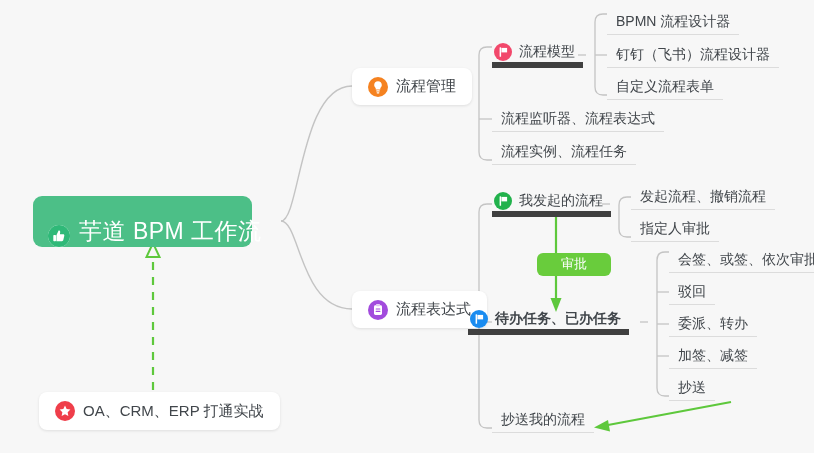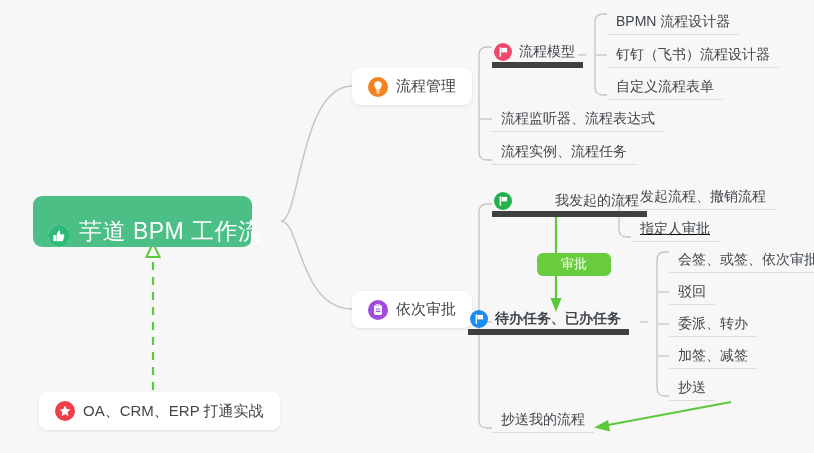--- a/index.html
+++ b/index.html
@@ -216,21 +216,21 @@
     <span class="icon icon-circle ico-20">
       <svg width="20" height="20" viewBox="0 0 20 20" aria-hidden="true">
         <circle cx="10" cy="10" r="10" fill="#a24bdd"></circle>
         <rect x="6" y="5.3" width="8" height="9.6" rx="1.4" fill="#ffffff"></rect>
         <rect x="8" y="4" width="4" height="2.4" rx="1" fill="#ffffff"></rect>
         <rect x="8" y="4.2" width="4" height="2.1" rx="1" fill="#a24bdd" opacity="0.35"></rect>
         <rect x="7.6" y="8.4" width="4.8" height="1.1" rx="0.5" fill="#a24bdd"></rect>
         <rect x="7.6" y="10.8" width="4.8" height="1.1" rx="0.5" fill="#a24bdd"></rect>
       </svg>
     </span>
-    <span class="card-label">依次审批</span>
+    <span class="card-label">流程表达式</span>
   </div>
 
   <div class="branch-node" style="left:492px; top:42px;">
     <span class="icon icon-circle ico-18">
       <svg width="18" height="18" viewBox="0 0 18 18" aria-hidden="true">
         <circle cx="9" cy="9" r="9" fill="#f2486b"></circle>
         <rect x="5.6" y="4.2" width="1.5" height="9.6" rx="0.6" fill="#ffffff"></rect>
         <path d="M7.4 4.9 L13.1 4.9 L13.1 9.4 L7.4 9.4 Z" fill="#ffffff"></path>
       </svg>
     </span>
@@ -247,35 +247,35 @@
     <span class="leaf-label">自定义流程表单</span>
   </div>
 
   <div class="leaf-node" style="left:492px; top:106px;">
     <span class="leaf-label">流程监听器、流程表达式</span>
   </div>
   <div class="leaf-node" style="left:492px; top:139px;">
     <span class="leaf-label">流程实例、流程任务</span>
   </div>
 
-  <div class="branch-node" style="left:492px; top:191px;gap:36px;">
+  <div class="branch-node" style="left:492px; top:191px;">
     <span class="icon icon-circle ico-18">
       <svg width="18" height="18" viewBox="0 0 18 18" aria-hidden="true">
         <circle cx="9" cy="9" r="9" fill="#22b24c"></circle>
         <rect x="5.6" y="4.2" width="1.5" height="9.6" rx="0.6" fill="#ffffff"></rect>
         <path d="M7.4 4.9 L13.1 4.9 L13.1 9.4 L7.4 9.4 Z" fill="#ffffff"></path>
       </svg>
     </span>
     <span class="branch-label">我发起的流程</span>
   </div>
 
   <div class="leaf-node" style="left:631px; top:184px;">
     <span class="leaf-label">发起流程、撤销流程</span>
   </div>
-  <div class="leaf-node" style="left:631px; top:216px;text-decoration:underline;">
+  <div class="leaf-node" style="left:631px; top:216px;">
     <span class="leaf-label">指定人审批</span>
   </div>
 
   <div class="branch-node" style="left:468px; top:309px;font-weight:bold;">
     <span class="icon icon-circle ico-18">
       <svg width="18" height="18" viewBox="0 0 18 18" aria-hidden="true">
         <circle cx="9" cy="9" r="9" fill="#1a8cf0"></circle>
         <rect x="5.6" y="4.2" width="1.5" height="9.6" rx="0.6" fill="#ffffff"></rect>
         <path d="M7.4 4.9 L13.1 4.9 L13.1 9.4 L7.4 9.4 Z" fill="#ffffff"></path>
       </svg>

